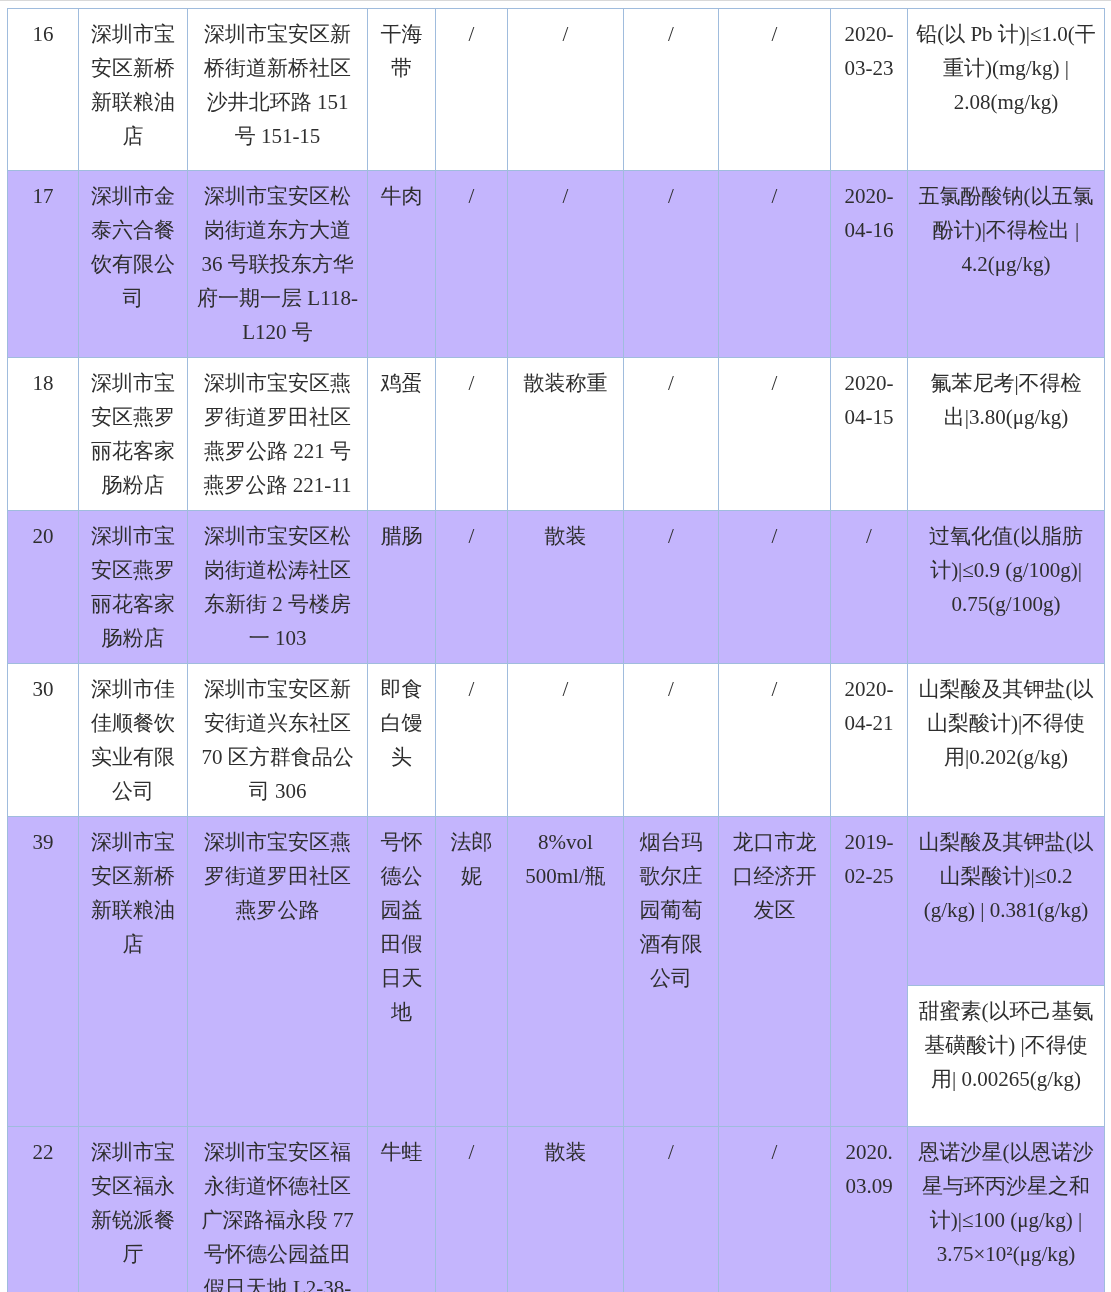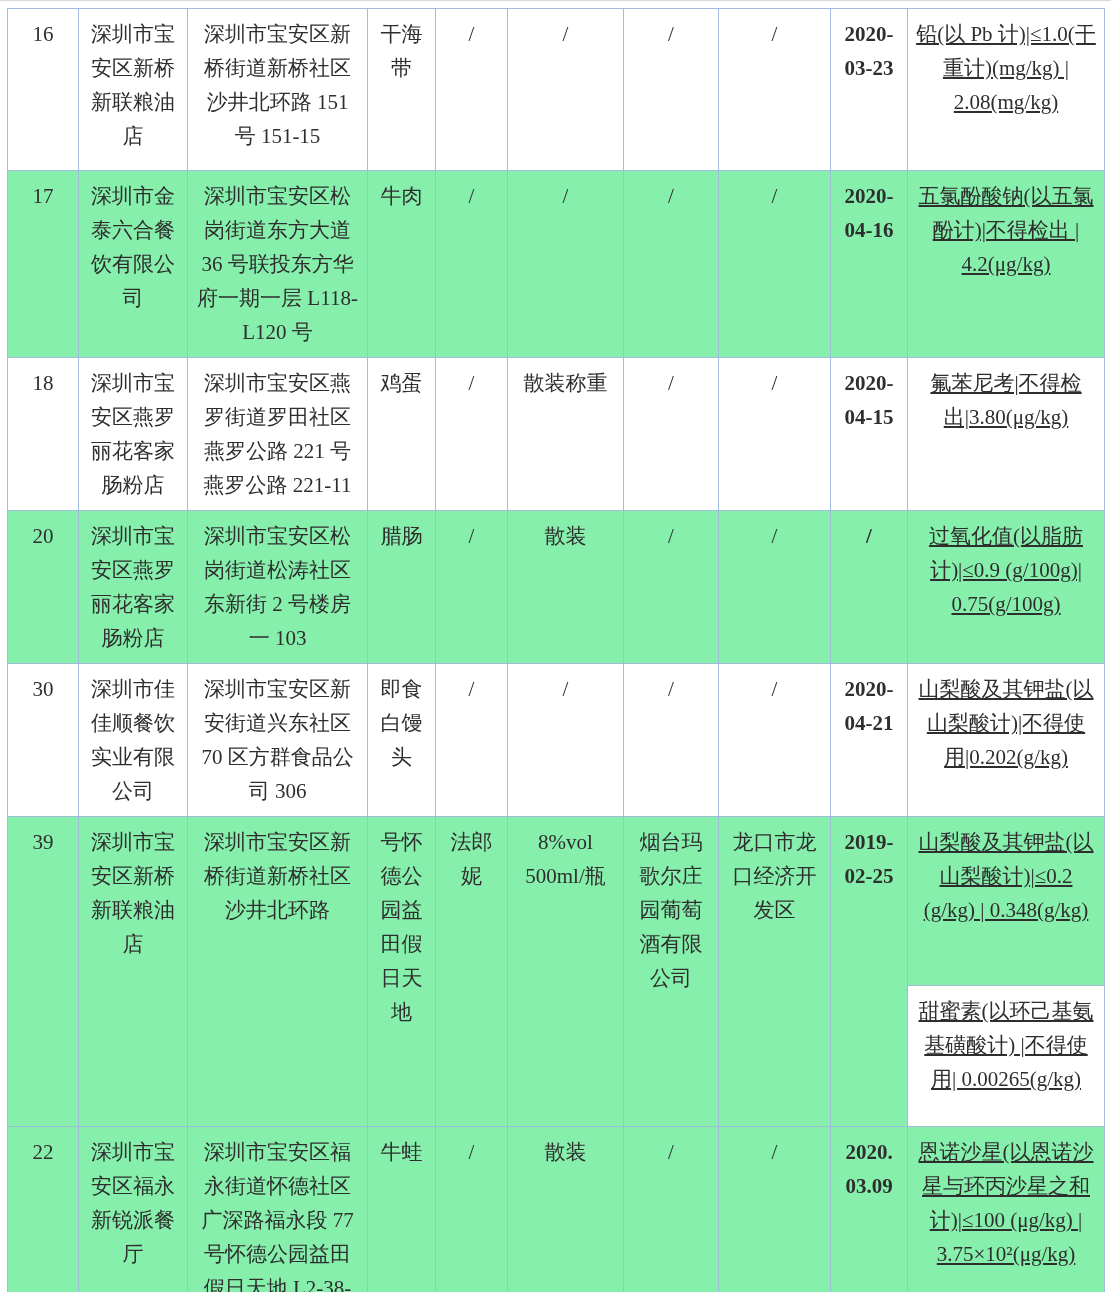--- a/index.html
+++ b/index.html
@@ -28,30 +28,29 @@
   table.insp td {
     border: 1px solid #a0bcdd;
     vertical-align: top;
     text-align: center;
     font-size: 21px;
     line-height: 34px;
     padding: 8px 8px;
     overflow: hidden;
   }
   tr.band-white > td { background: #ffffff; }
-  tr.band-blue  > td { background: #86efac; }
+  tr.band-blue  > td { background: #c4b5fd; }
   td.result {
     text-align: left;
     padding-left: 10px;
     white-space: pre-line;
     overflow-wrap: break-word;
     word-break: normal;
-    text-decoration: underline;
   }
-  td.date { white-space: pre-line; font-weight: bold; }
+  td.date { white-space: pre-line; }
 </style>
 </head>
 <body>
 
 <div id="page">
   <div id="top-cut-line"></div>
 
   <table class="insp">
     <colgroup>
       <col style="width:71px">
@@ -132,29 +131,29 @@
       <td>/</td>
       <td>/</td>
       <td class="date">2020-
 04-21</td>
       <td class="result">山梨酸及其钾盐(以山梨酸计)|不得使用|0.202(g/kg)</td>
     </tr>
 
     <tr class="band-blue" style="height:169px">
       <td rowspan="2">39</td>
       <td rowspan="2">深圳市宝安区新桥新联粮油店</td>
-      <td rowspan="2">深圳市宝安区新桥街道新桥社区沙井北环路</td>
+      <td rowspan="2">深圳市宝安区燕罗街道罗田社区燕罗公路</td>
       <td rowspan="2">号怀德公园益田假日天地</td>
       <td rowspan="2">法郎妮</td>
       <td rowspan="2">8%vol 500ml/瓶</td>
       <td rowspan="2">烟台玛歌尔庄园葡萄酒有限公司</td>
       <td rowspan="2">龙口市龙口经济开发区</td>
       <td rowspan="2" class="date">2019-
 02-25</td>
-      <td class="result">山梨酸及其钾盐(以山梨酸计)|≤0.2 (g/kg)  |  0.348(g/kg)</td>
+      <td class="result">山梨酸及其钾盐(以山梨酸计)|≤0.2 (g/kg)  |  0.381(g/kg)</td>
     </tr>
     <tr class="band-white" style="height:141px">
       <td class="result">甜蜜素(以环己基氨基磺酸计) |不得使用| 0.00265(g/kg)</td>
     </tr>
 
     <tr class="band-blue" style="height:210px">
       <td>22</td>
       <td>深圳市宝安区福永新锐派餐厅</td>
       <td>深圳市宝安区福永街道怀德社区广深路福永段 77 号怀德公园益田假日天地 L2-38-39 号商铺</td>
       <td>牛蛙</td>

